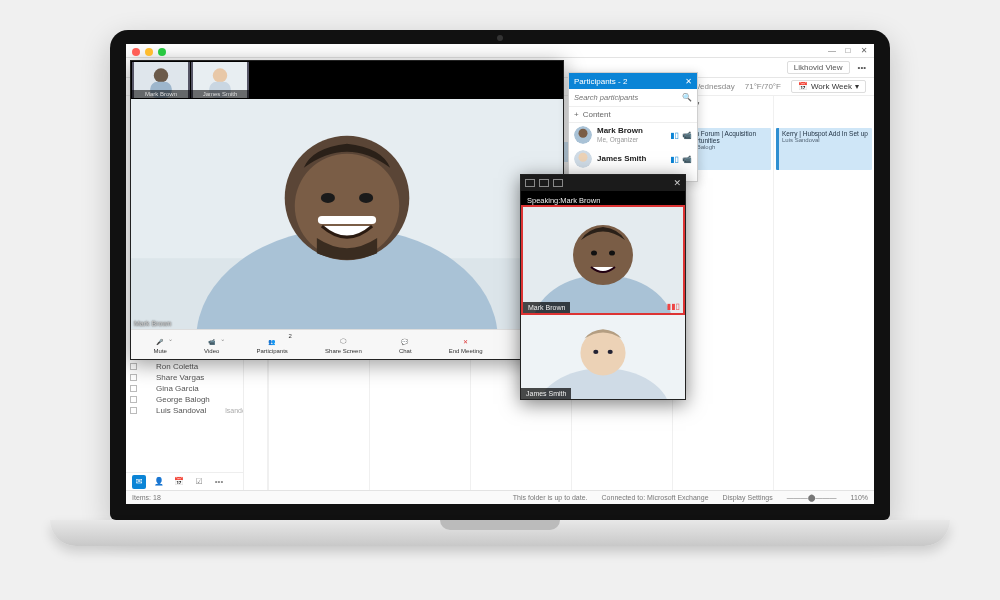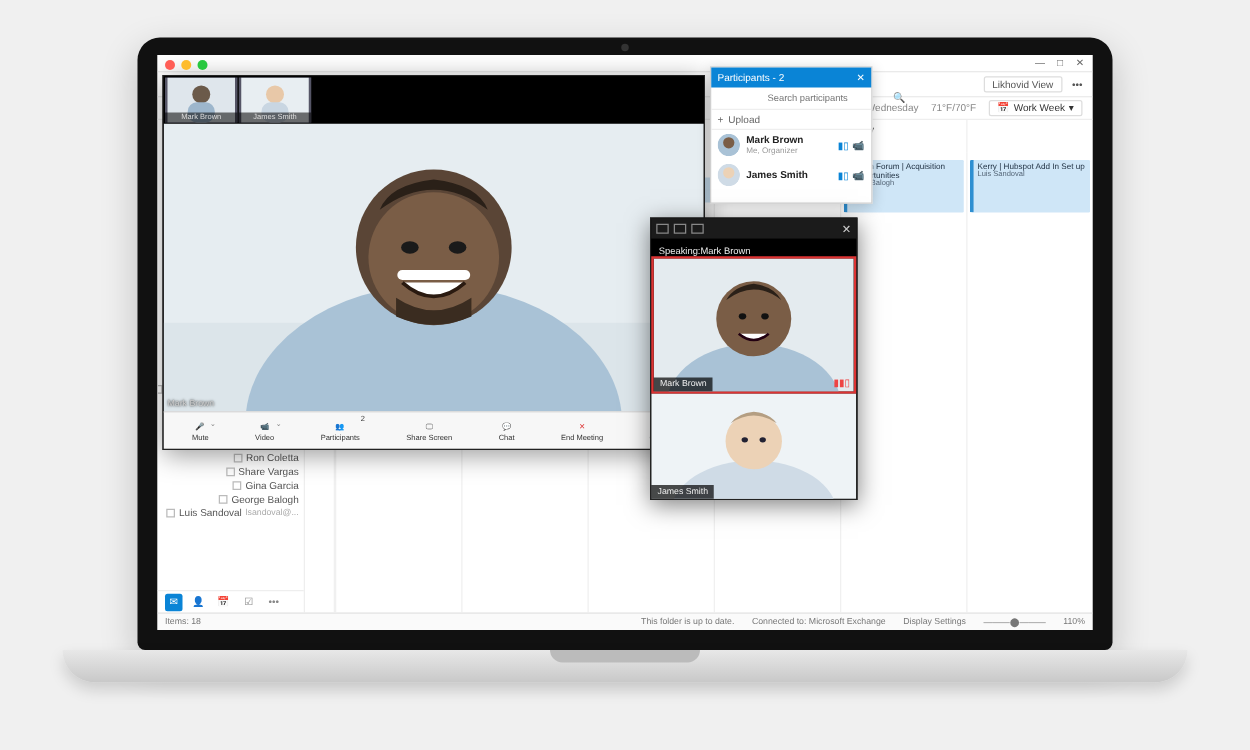--- a/index.html
+++ b/index.html
@@ -22,21 +22,21 @@
 .ol-titlebar{height:14px;background:#fff;border-bottom:1px solid #e3e3e3;display:flex;align-items:center;justify-content:flex-end;gap:8px;padding:0 6px;}
 .winbtn{width:8px;height:8px;display:flex;align-items:center;justify-content:center;color:#666;}
 .ol-toolbar{height:20px;background:#fff;border-bottom:1px solid #e6e6e6;display:flex;align-items:center;justify-content:flex-end;padding:0 8px;gap:8px;color:#555;}
 .sched{border:1px solid #ddd;padding:1px 6px;border-radius:2px;}
 .ol-toolbar2{height:18px;background:#fff;border-bottom:1px solid #eee;display:flex;align-items:center;justify-content:flex-end;gap:10px;padding:0 8px;color:#333;}
 .pill{border:1px solid #ddd;padding:1px 6px;border-radius:2px;display:flex;align-items:center;gap:3px;}
 .weather{color:#888;}
 .ol-body{position:absolute;top:52px;bottom:14px;left:0;right:0;display:flex;}
 .ol-side{width:118px;border-right:1px solid #eee;background:#fff;display:flex;flex-direction:column;}
 .contacts{flex:1;overflow:hidden;padding-top:210px;}
-.contact{display:flex;align-items:center;gap:3px;padding:1px 4px;color:#555;white-space:nowrap;overflow:hidden;justify-content:flex-end;}
+.contact{display:flex;align-items:center;gap:19px;padding:1px 4px;color:#555;white-space:nowrap;overflow:hidden;}
 .cb{width:7px;height:7px;border:1px solid #bbb;flex-shrink:0;}
 .contact .em{color:#aaa;font-size:7px;}
 .navstrip{height:18px;border-top:1px solid #eee;display:flex;align-items:center;gap:6px;padding:0 6px;}
 .navstrip .ic{width:14px;height:14px;display:flex;align-items:center;justify-content:center;color:#888;}
 .navstrip .ic.active{background:#0a84d6;color:#fff;border-radius:2px;}
 
 .ol-cal{flex:1;position:relative;background:#fff;}
 .dayhdr{position:absolute;top:0;right:0;left:0;height:26px;display:flex;}
 .dayhdr .gut{width:24px;}
 .dayhdr .col{flex:1;border-left:1px solid #f0f0f0;padding:3px 4px;}
@@ -76,25 +76,25 @@
 .tile{position:relative;width:100%;}
 .tile .lbl{position:absolute;bottom:0;left:0;background:rgba(0,0,0,.7);color:#eee;font-size:7px;padding:2px 5px;}
 .tile .lvl{position:absolute;bottom:2px;right:3px;color:#e44;font-size:8px;}
 .tile1{height:110px;border:2px solid #d33;}
 .tile2{height:84px;}
 
 
 .person{width:100%;height:100%;}
 
 
-.ppanel{position:absolute;top:9px;left:442px;width:130px;height:110px;background:#fff;border:1px solid #cfcfcf;box-shadow:0 2px 10px rgba(0,0,0,.2);z-index:25;font-size:8px;}
+.ppanel{position:absolute;top:28px;left:442px;width:130px;height:110px;background:#fff;border:1px solid #cfcfcf;box-shadow:0 2px 10px rgba(0,0,0,.2);z-index:25;font-size:8px;}
 .ppanel-hdr{height:16px;background:#0a84d6;color:#fff;display:flex;align-items:center;justify-content:space-between;padding:0 5px;}
 .ppanel-hdr .x{cursor:pointer;}
 .search{height:18px;border-bottom:1px solid #eee;display:flex;align-items:center;padding:0 5px;gap:4px;color:#aaa;}
-.search input{border:none;outline:none;flex:1;font-size:7.5px;color:#888;background:transparent;margin-left:40px;}
+.search input{border:none;outline:none;flex:1;font-size:7.5px;font-style:italic;color:#888;background:transparent;}
 .invite{height:16px;border-bottom:1px solid #eee;display:flex;align-items:center;padding:0 5px;color:#666;gap:4px;cursor:pointer;}
 .prow{display:flex;align-items:center;padding:3px 5px;gap:5px;}
 .avatar{width:18px;height:18px;border-radius:50%;flex-shrink:0;overflow:hidden;}
 .pinfo{flex:1;line-height:1.1;}
 .pinfo .n{color:#222;font-weight:600;}
 .pinfo .r{color:#999;font-size:6.5px;}
 .picons{display:flex;gap:3px;color:#0a84d6;font-size:8px;}
 
 </style>
 </head>
@@ -337,21 +337,21 @@
         <div class="ppanel-hdr">
           <span>Participants - 2</span>
           <span class="x">✕</span>
         </div>
         <div class="search">
           <input placeholder="Search participants" style="">
           <span>🔍</span>
         </div>
         <div class="invite">
           <span>+</span>
-          <span>Upload</span>
+          <span>Content</span>
         </div>
         <div id="prows">
             <div class="prow">
               <div class="avatar"><svg viewBox="0 0 20 20">
                   <circle cx="10" cy="10" r="10" fill="#a9c2d6"></circle>
                   <circle cx="10" cy="8" r="5" fill="#7a5d46"></circle>
                 </svg></div>
               <div class="pinfo">
                 <div class="n">Mark Brown</div>
                 <div class="r">Me, Organizer</div>

